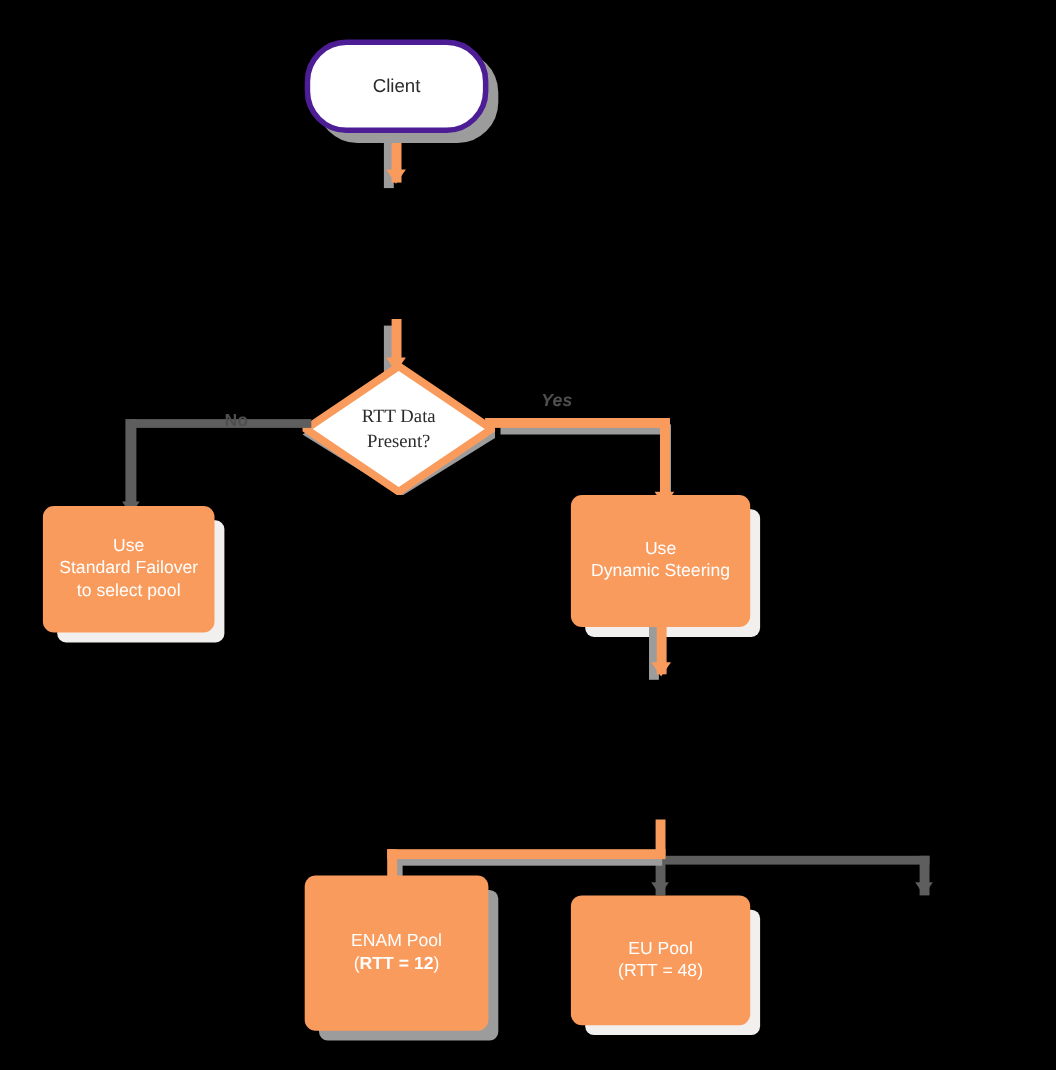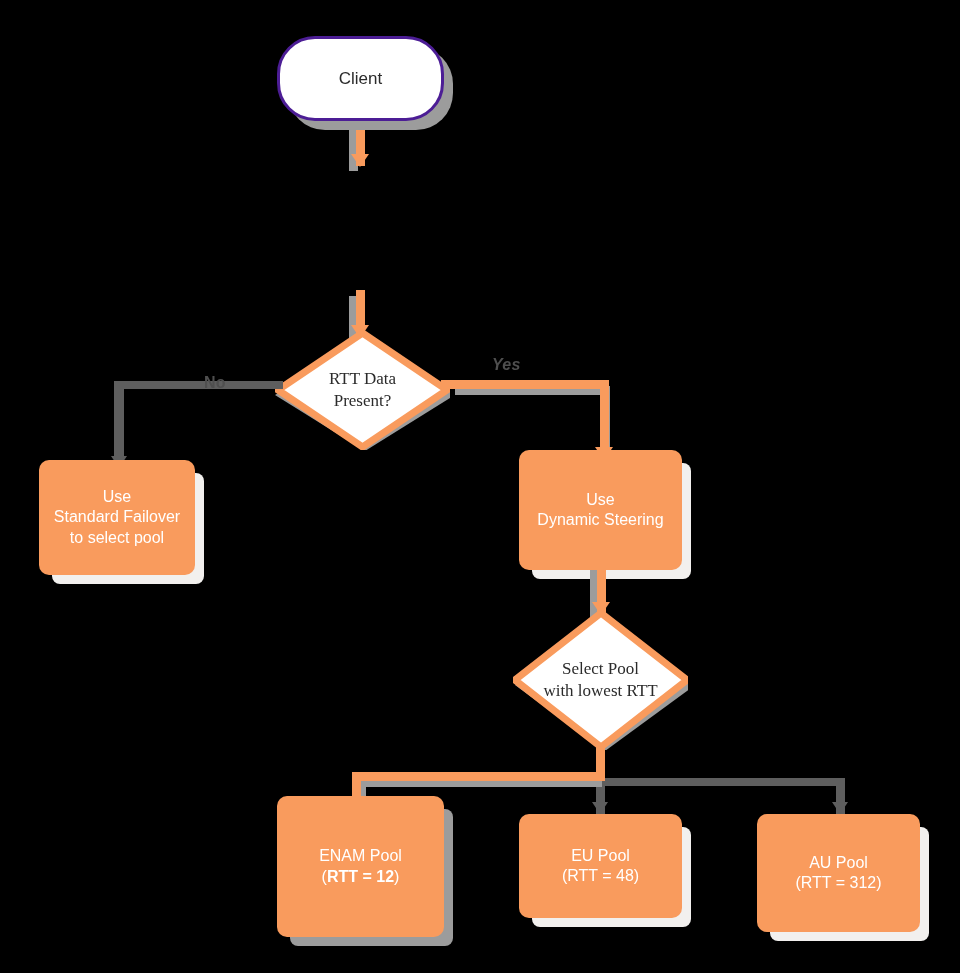--- a/index.html
+++ b/index.html
@@ -15,21 +15,21 @@
   .shadow{position:absolute;background:#9c9c9c;}
 
   .arrow{position:absolute;width:0;height:0;}
   .arrow.down.orange{border-left:9px solid transparent;border-right:9px solid transparent;border-top:13px solid #F99B5D;}
   .arrow.down.gray{border-left:8px solid transparent;border-right:8px solid transparent;border-top:12px solid #5e5e5e;}
 
   
   .node{position:absolute;box-sizing:border-box;display:flex;align-items:center;
         justify-content:center;text-align:center;line-height:1.28;}
 
-  .pill{background:#ffffff;border:3px solid #4c1d95;border-radius:38px;
+  .pill{background:#ffffff;border:5px solid #4c1d95;border-radius:38px;
         color:#2b2b2b;font-size:17px;box-shadow:10px 10px 0 -1px #9c9c9c;}
 
   .process{background:#F99B5D;border-radius:10px;color:#ffffff;font-size:16px;}
   .process.sh-gray{box-shadow:11px 11px 0 -2px #9c9c9c;}
   .process.sh-white{box-shadow:11px 11px 0 -2px #f2f0ee;}
 
   .diamond-wrap{position:absolute;}
   .diamond-shape{position:absolute;inset:0;}
   .diamond-label{position:absolute;inset:0;display:flex;align-items:center;
         justify-content:center;text-align:center;color:#2b2b2b;font-size:17px;line-height:1.28;font-family:Liberation Serif, serif;}
@@ -96,32 +96,20 @@
     <div>
       <span class="ln">Use</span>
       <span class="ln">Dynamic Steering</span>
     </div>
   </div>
 
   <div class="shadow" style="left:590px;top:570px;width:9px;height:48px;"></div>
   <div class="edge v orange" style="left:597px;top:565px;height:48px;"></div>
   <div class="arrow down orange" style="left:592px;top:602px;"></div>
 
-  <div class="diamond-wrap" style="left:513px;top:610px;width:175px;height:140px;">
-    <svg class="diamond-shape" viewBox="0 0 175 140" preserveAspectRatio="none">
-      <polygon points="92,9 182,75 92,141 2,75" fill="#9c9c9c"></polygon>
-      <polygon points="88,3 174,70 88,137 2,70" fill="#ffffff" stroke="#F99B5D" stroke-width="7"></polygon>
-    </svg>
-    <div class="diamond-label">
-      <div>
-        <span class="ln">Select Pool</span>
-        <span class="ln">with lowest RTT</span>
-      </div>
-    </div>
-  </div>
 
   <div class="edge h gray" style="left:595px;top:778px;width:250px;height:8px;"></div>
   <div class="edge v gray" style="left:596px;top:778px;width:9px;height:36px;"></div>
   <div class="arrow down gray" style="left:592px;top:802px;"></div>
   <div class="edge v gray" style="left:836px;top:778px;width:9px;height:36px;"></div>
   <div class="arrow down gray" style="left:832px;top:802px;"></div>
 
   <div class="shadow" style="left:357px;top:778px;width:245px;height:9px;"></div>
   <div class="shadow" style="left:357px;top:778px;width:9px;height:38px;"></div>
   <div class="edge v orange" style="left:596px;top:745px;height:33px;"></div>
@@ -129,27 +117,21 @@
   <div class="edge v orange" style="left:352px;top:772px;height:44px;"></div>
   <div class="arrow down orange" style="left:347px;top:806px;"></div>
 
   <div class="node process sh-gray" style="left:277px;top:796px;width:167px;height:141px;">
     <div>
       <span class="ln">ENAM Pool</span>
       <span class="ln"><span>(</span><span class="bold">RTT = 12</span><span>)</span></span>
     </div>
   </div>
 
-  <div class="node process sh-white" style="left:519px;top:814px;width:163px;height:104px;">
+  <div class="node process sh-white" style="left:519px;top:814px;width:163px;height:118px;">
     <div>
       <span class="ln">EU Pool</span>
       <span class="ln">(RTT = 48)</span>
     </div>
   </div>
 
-  <div class="node process sh-white" style="left:757px;top:814px;width:163px;height:118px;">
-    <div>
-      <span class="ln">AU Pool</span>
-      <span class="ln">(RTT = 312)</span>
-    </div>
-  </div>
 
 </div>
 
 </body></html>

